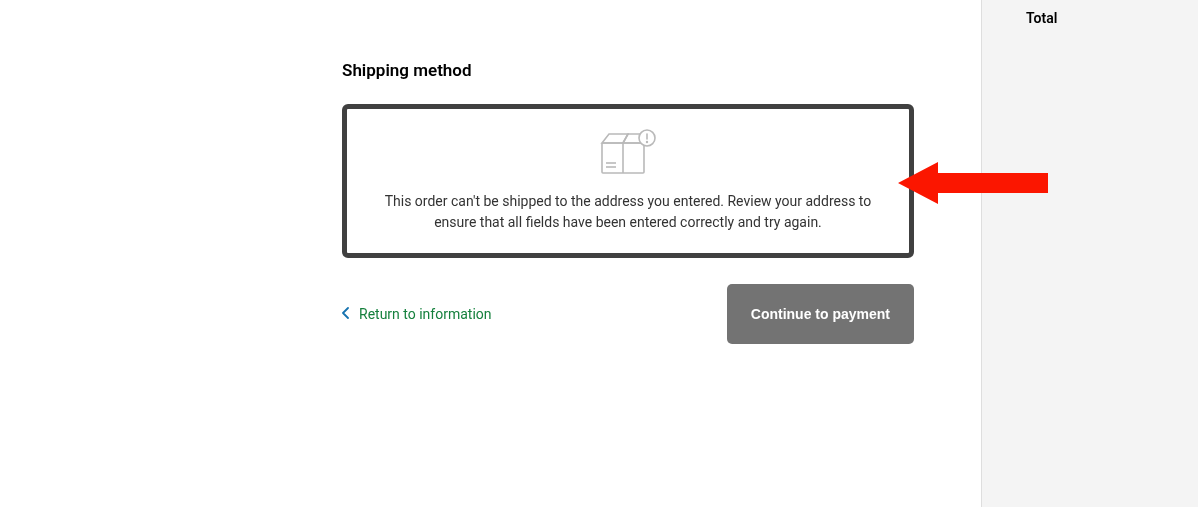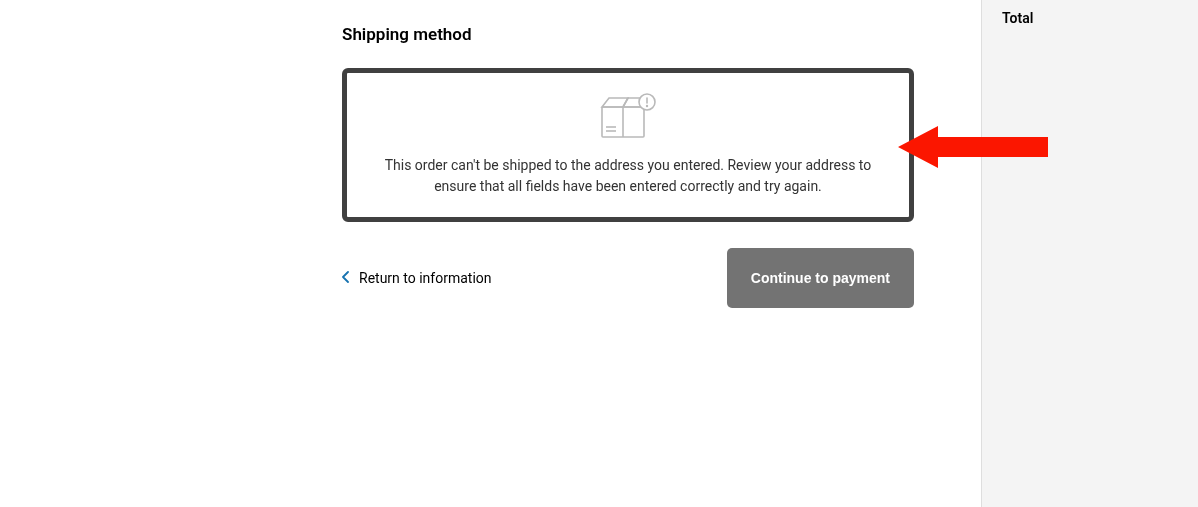--- a/index.html
+++ b/index.html
@@ -12,20 +12,21 @@
       width: 1198px;
       height: 507px;
       display: flex;
       background: #ffffff;
       overflow: hidden;
     }
     .main {
       flex: 1;
       padding: 24px 0 0 0;
       position: relative;
+      margin-top: 36px;
     }
     .content {
       width: 572px;
       margin-left: 342px;
     }
     .section-heading {
       font-size: 17px;
       font-weight: 600;
       color: #000;
       margin-bottom: 24px;
@@ -49,21 +50,21 @@
     .actions {
       margin-top: 26px;
       display: flex;
       justify-content: space-between;
       align-items: center;
     }
     .return-link {
       display: flex;
       align-items: center;
       gap: 10px;
-      color: #000000;
+      color: #15803d;
       font-size: 14px;
       text-decoration: none;
       cursor: pointer;
     }
     .chevron-left {
       font-size: 14px;
       color: #1773b0;
     }
     .continue-btn {
       background: #737373;
@@ -78,20 +79,21 @@
     .sidebar {
       width: 217px;
       background: #f4f4f4;
       border-left: 1px solid #dedede;
       padding: 10px 20px;
     }
     .sidebar-total-label {
       font-size: 14px;
       font-weight: 600;
       color: #000;
+      margin-left: 24px;
     }
     .annotation-arrow {
       position: absolute;
       left: 898px;
       top: 122px;
       pointer-events: none;
     }
   </style>
 </head>
 <body>

